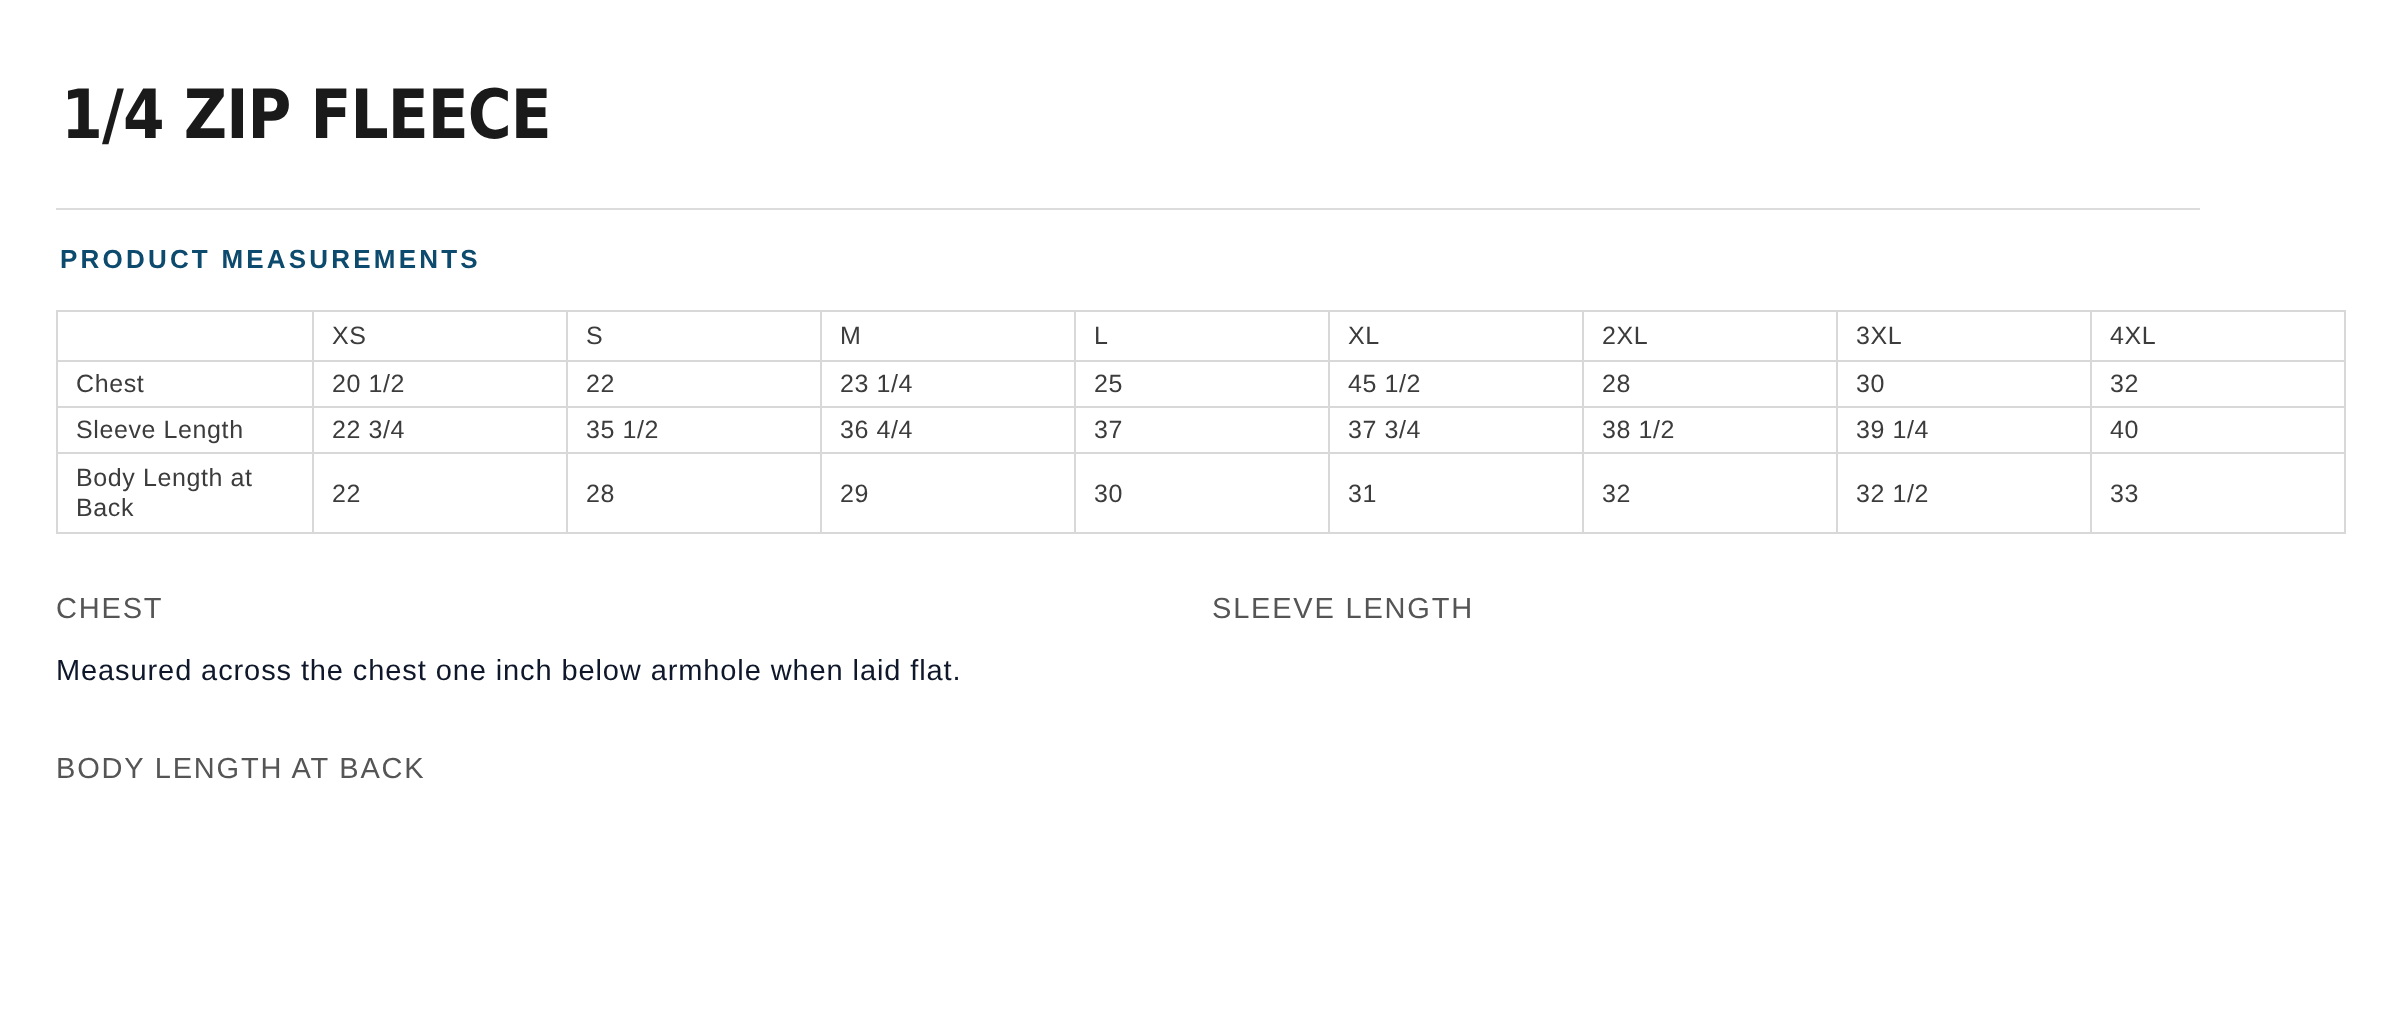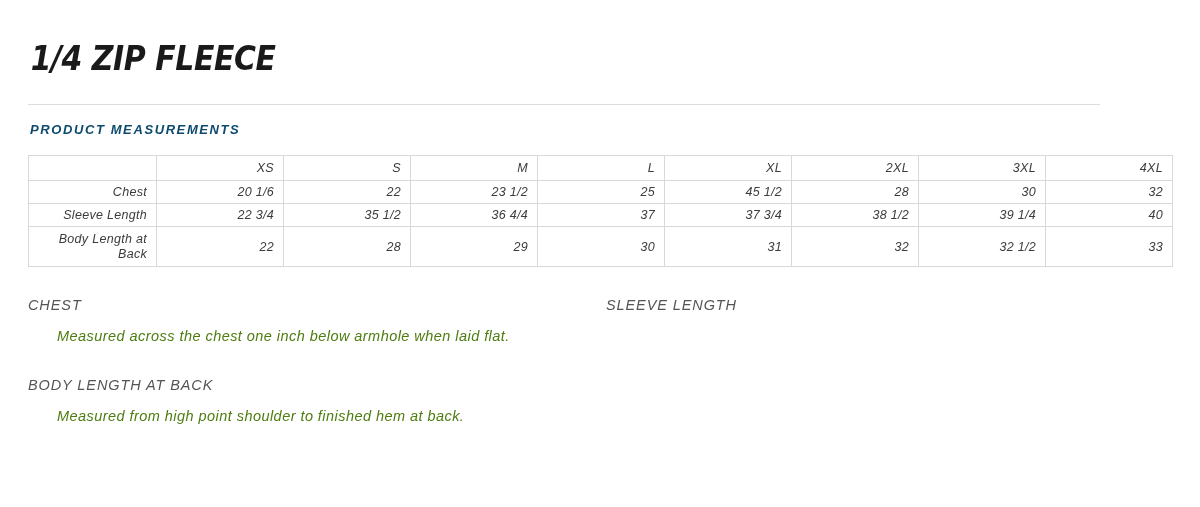--- a/index.html
+++ b/index.html
@@ -10,21 +10,20 @@
     height: 507px;
     background: #ffffff;
     font-family: "Liberation Sans", sans-serif;
     color: #333333;
   }
   .page {
     position: relative;
     width: 1128px;
     height: 507px;
     padding: 0 28px;
-    font-style: italic;
   }
   .title {
     font-family: "DejaVu Sans", sans-serif;
     font-weight: bold;
     font-size: 34px;
     letter-spacing: -0.5px;
     color: #1a1a1a;
     margin: 0;
     padding-top: 38px;
     padding-left: 3px;
@@ -47,21 +46,21 @@
     margin-top: 18px;
     width: 1144px;
     border-collapse: collapse;
     table-layout: fixed;
   }
   table.size-table th, table.size-table td {
     border: 1px solid #d8d8d8;
     font-size: 12.5px;
     font-weight: normal;
     color: #3c3c3c;
-    text-align: right;
+    text-align: left;
     padding: 4px 9px;
     height: 23px;
     letter-spacing: 0.3px;
   }
   table.size-table col.rowhead { width: 128px; }
   table.size-table col.sz { width: 127px; }
   table.size-table thead th {
     height: 25px;
   }
   table.size-table tbody th {
@@ -90,24 +89,23 @@
   .def-block.second-row { margin-top: 28px; }
   .def-title {
     font-size: 14.5px;
     letter-spacing: 0.9px;
     color: #555555;
     margin-bottom: 11px;
   }
   .def-text {
     font-size: 14.5px;
     letter-spacing: 0.45px;
-    color: #4d7c0f;
+    color: #0f172a;
     line-height: 25px;
     max-width: 530px;
-    margin-left: 29px;
   }
 </style>
 </head>
 <body>
 
 <div class="page">
 
   <h1 class="title">1/4 ZIP FLEECE</h1>
 
   <div class="divider"></div>
@@ -135,23 +133,23 @@
         <th>L</th>
         <th>XL</th>
         <th>2XL</th>
         <th>3XL</th>
         <th>4XL</th>
       </tr>
     </thead>
     <tbody>
       <tr>
         <th>Chest</th>
-        <td>20 1/6</td>
+        <td>20 1/2</td>
         <td>22</td>
-        <td>23 1/2</td>
+        <td>23 1/4</td>
         <td>25</td>
         <td>45 1/2</td>
         <td>28</td>
         <td>30</td>
         <td>32</td>
       </tr>
       <tr>
         <th>Sleeve Length</th>
         <td>22 3/4</td>
         <td>35 1/2</td>
@@ -180,19 +178,18 @@
     <div class="def-grid">
       <div class="def-block">
         <div class="def-title">CHEST</div>
         <div class="def-text">Measured across the chest one inch below armhole when laid flat.</div>
       </div>
       <div class="def-block">
         <div class="def-title">SLEEVE LENGTH</div>
       </div>
       <div class="def-block second-row">
         <div class="def-title">BODY LENGTH AT BACK</div>
-        <div class="def-text">Measured from high point shoulder to finished hem at back.</div>
       </div>
       <div class="def-block second-row"></div>
     </div>
   </div>
 
 </div>
 
 </body></html>

